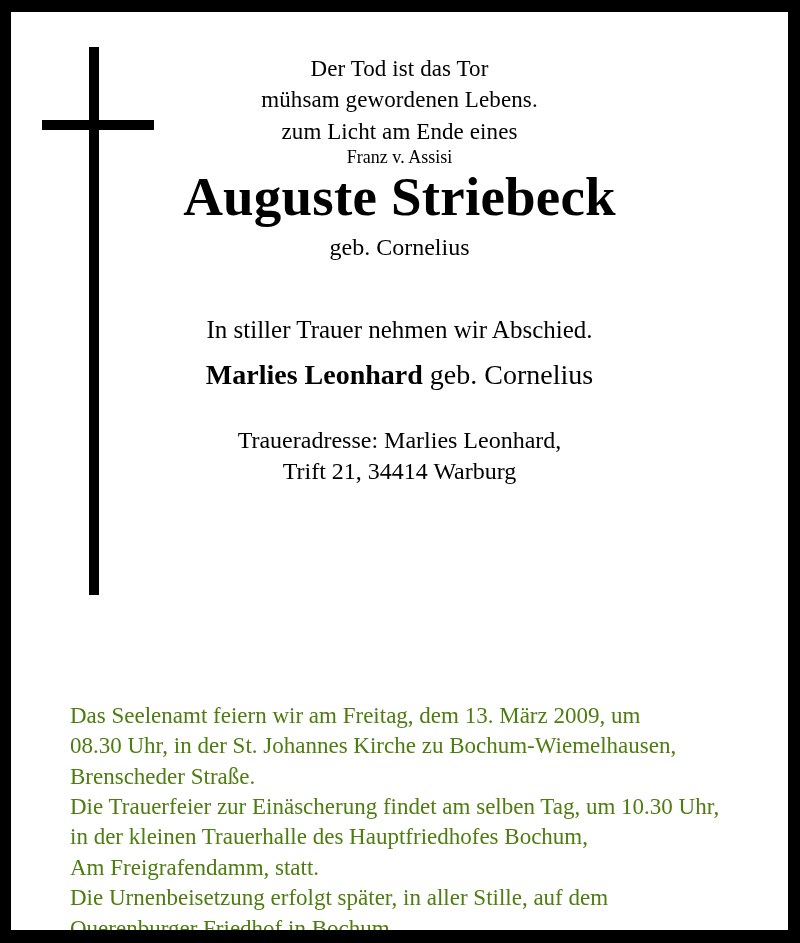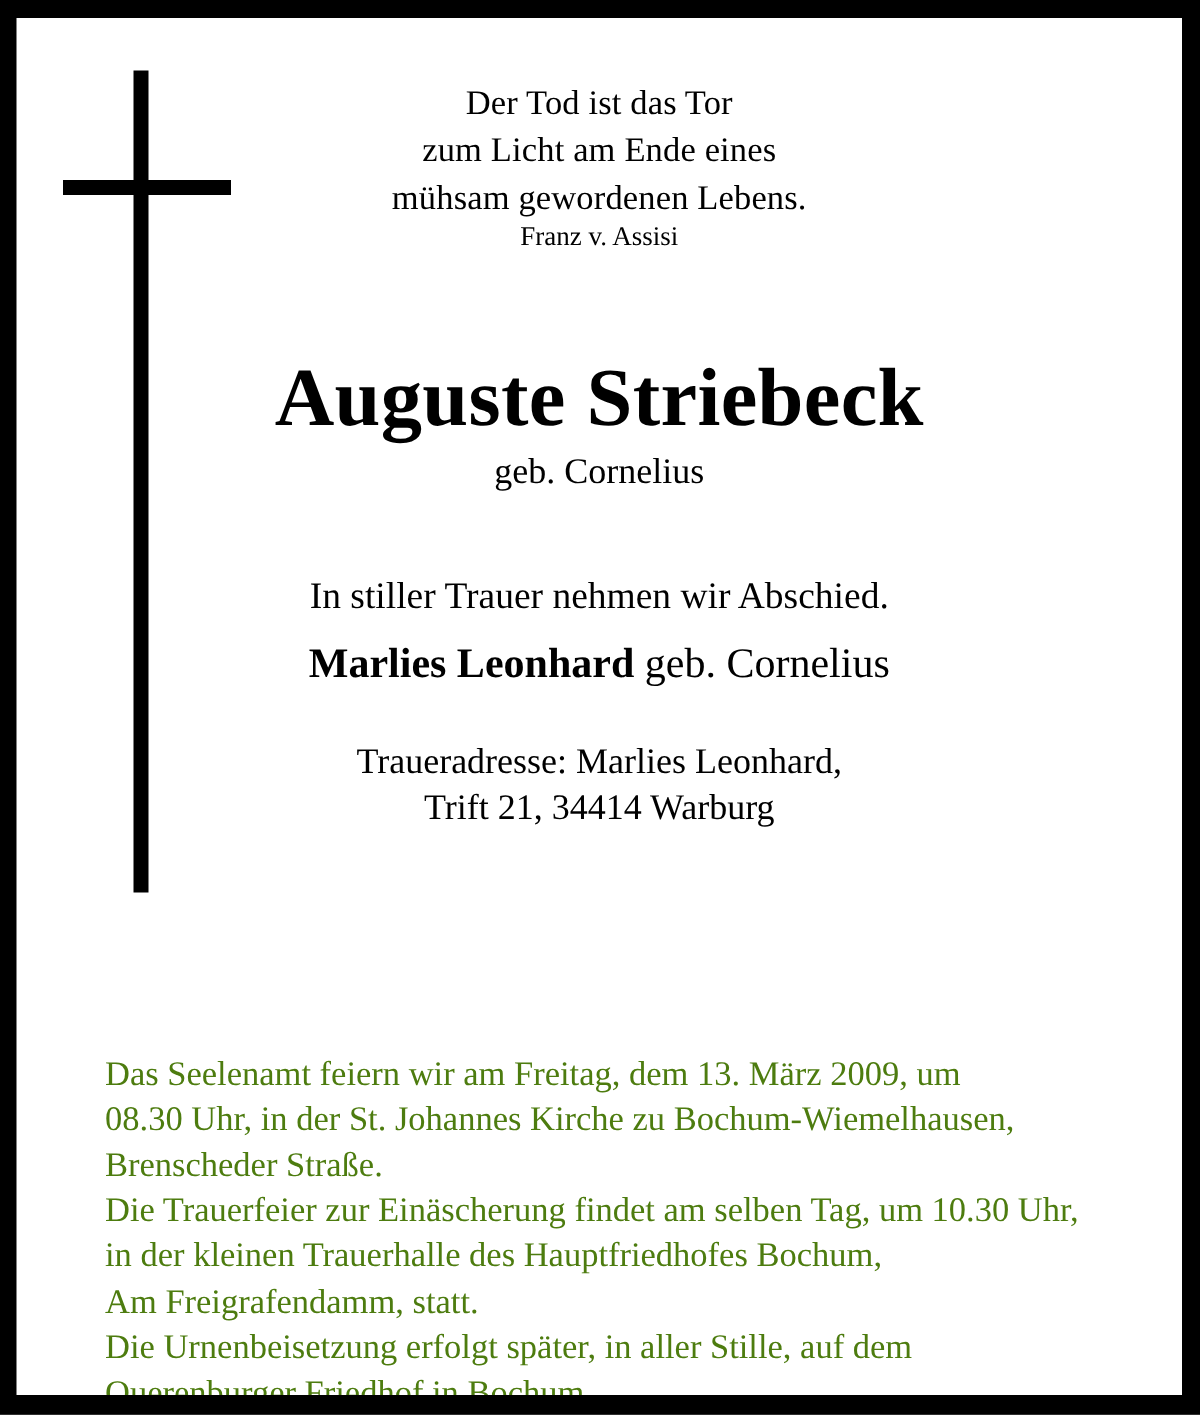--- a/index.html
+++ b/index.html
@@ -74,21 +74,20 @@
   }
   .quote-line { display: block; text-align: center; }
 
   .quote-author {
     margin-top: 0;
     font-size: 18px;
     line-height: 1.2;
   }
 
   .deceased-name {
-    margin-top: 68px;
     font-size: 55px;
     font-weight: bold;
     line-height: 1.05;
     letter-spacing: 0.2px;
   }
 
   .deceased-maiden {
     margin-top: 7px;
     font-size: 24px;
     line-height: 1.2;
@@ -154,22 +153,22 @@
 
     <div class="cross">
       <div class="cross-stem"></div>
       <div class="cross-arm"></div>
     </div>
 
     <div class="content">
 
       <div class="quote">
         <span class="quote-line">Der Tod ist das Tor</span>
+        <span class="quote-line">mühsam gewordenen Lebens.</span>
         <span class="quote-line">zum Licht am Ende eines</span>
-        <span class="quote-line">mühsam gewordenen Lebens.</span>
       </div>
 
       <div class="quote-author">Franz v. Assisi</div>
 
       <div class="deceased-name">Auguste Striebeck</div>
 
       <div class="deceased-maiden">geb. Cornelius</div>
 
 
       <div class="mourning-line">In stiller Trauer nehmen wir Abschied.</div>

